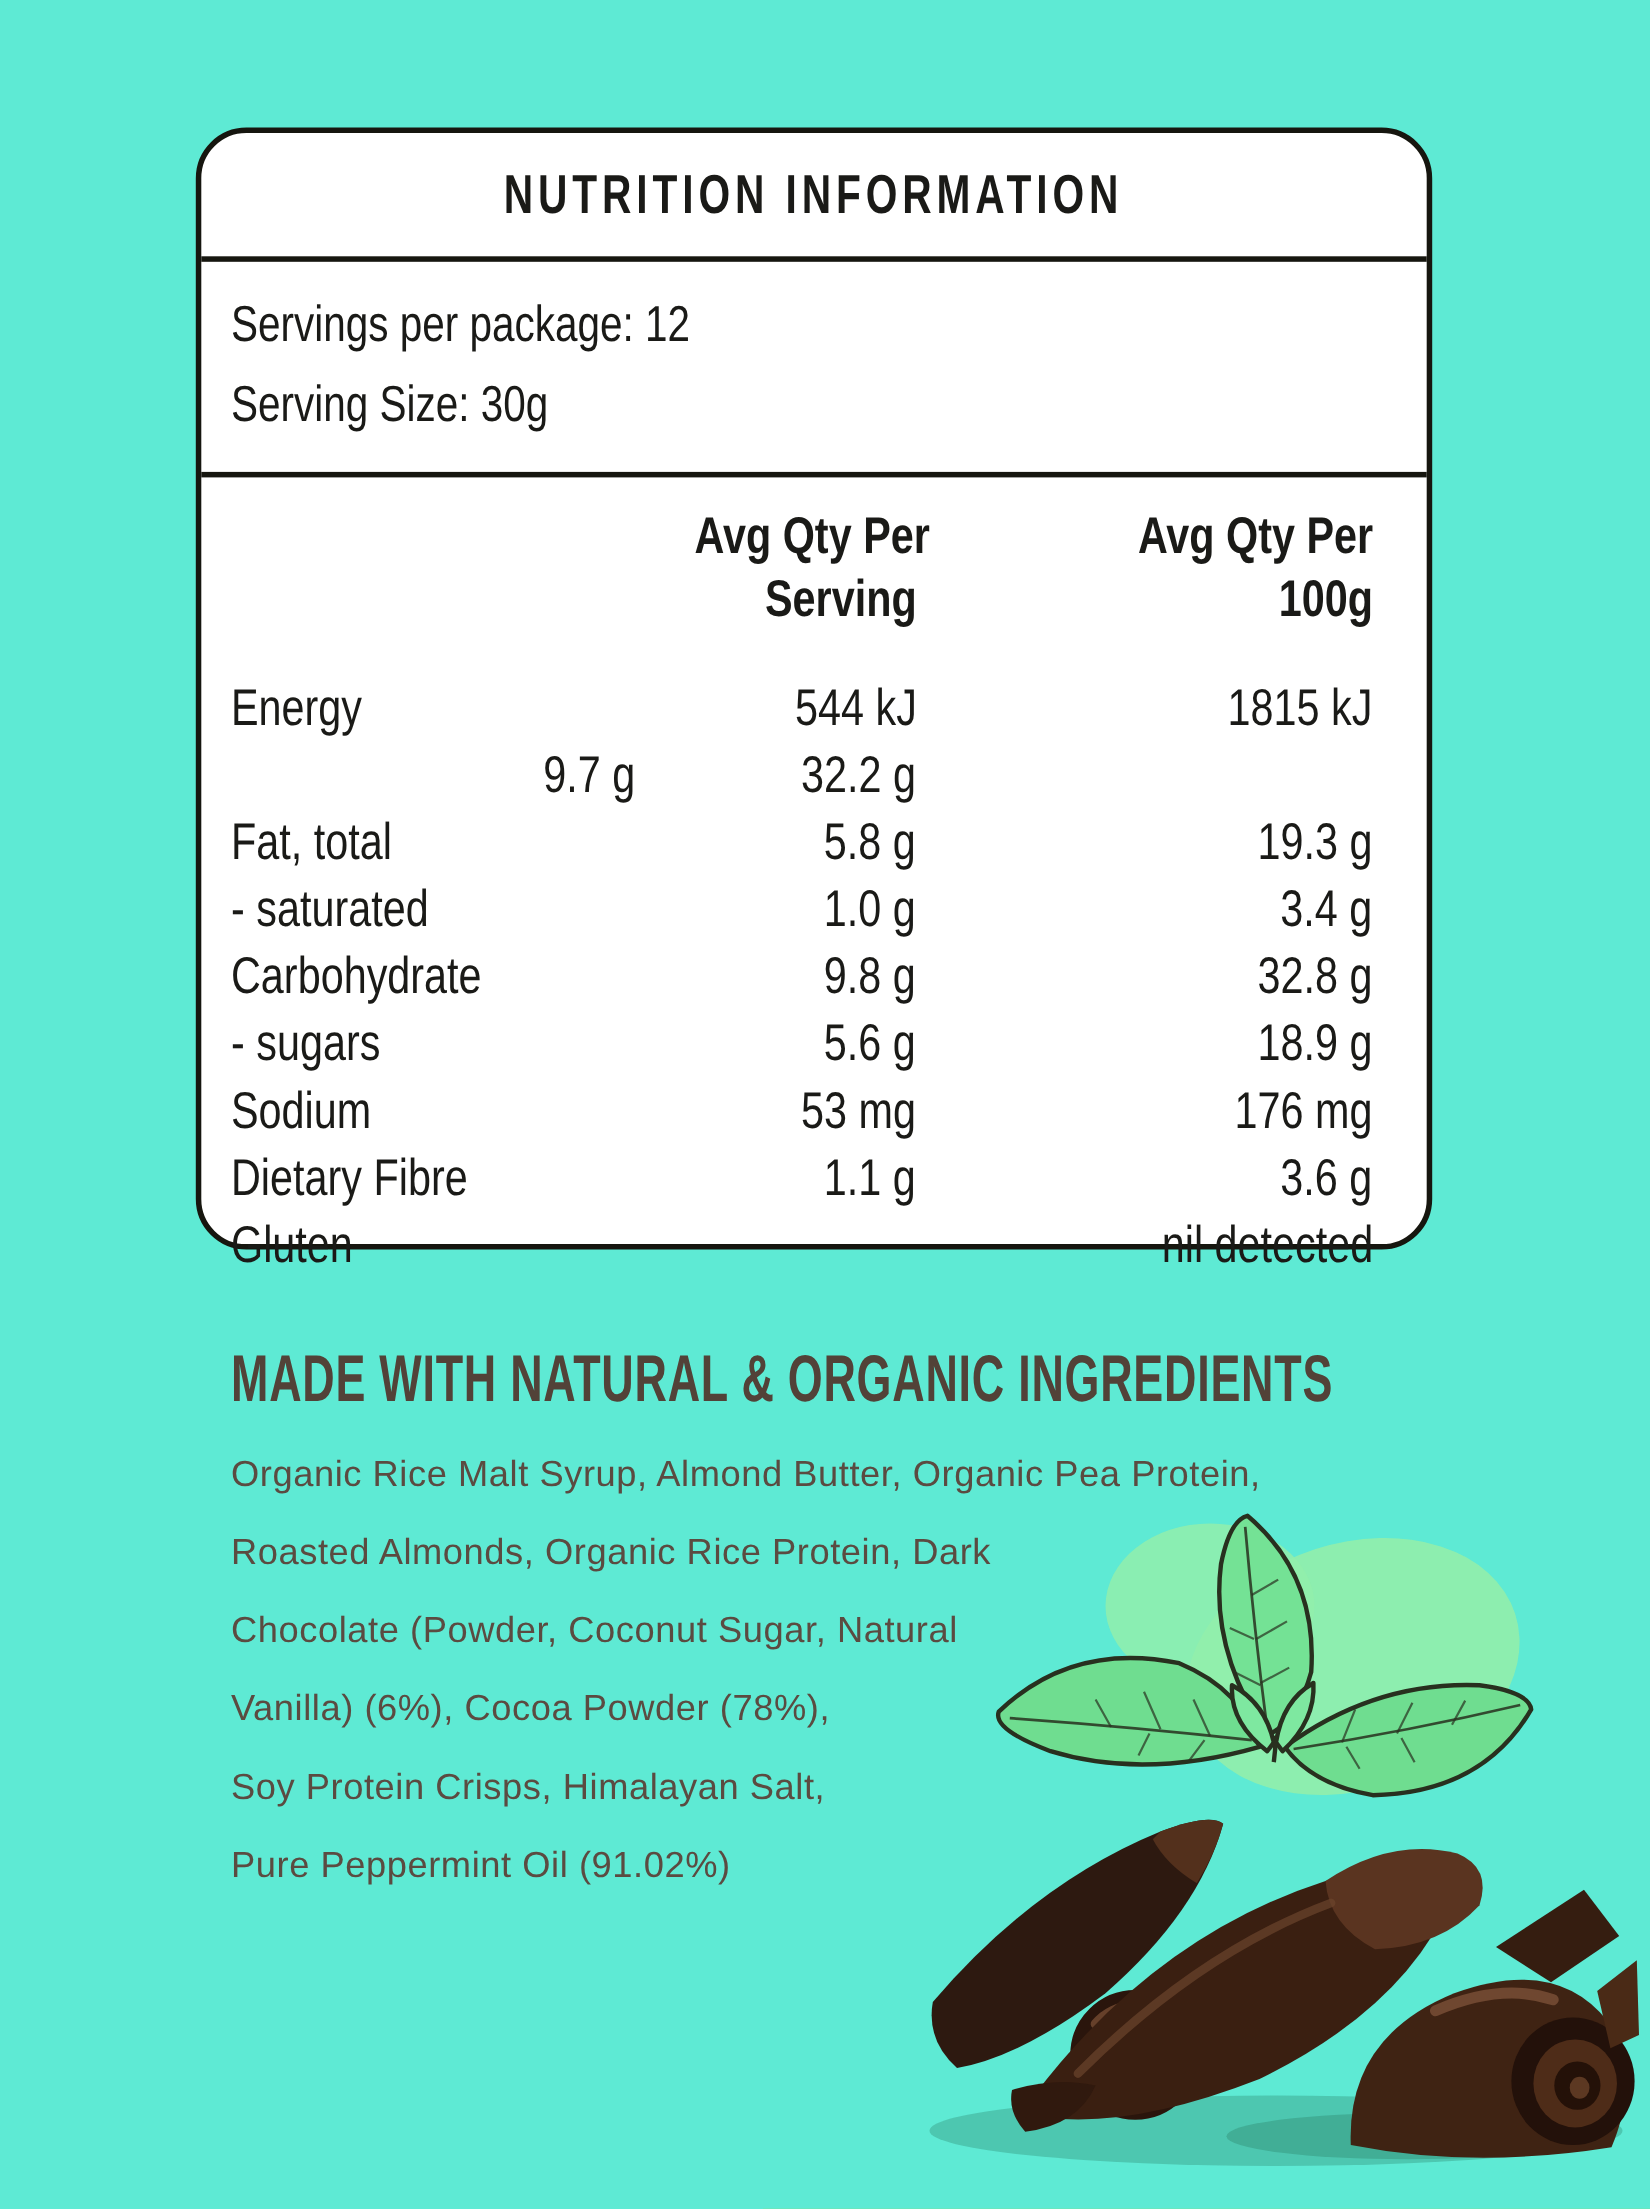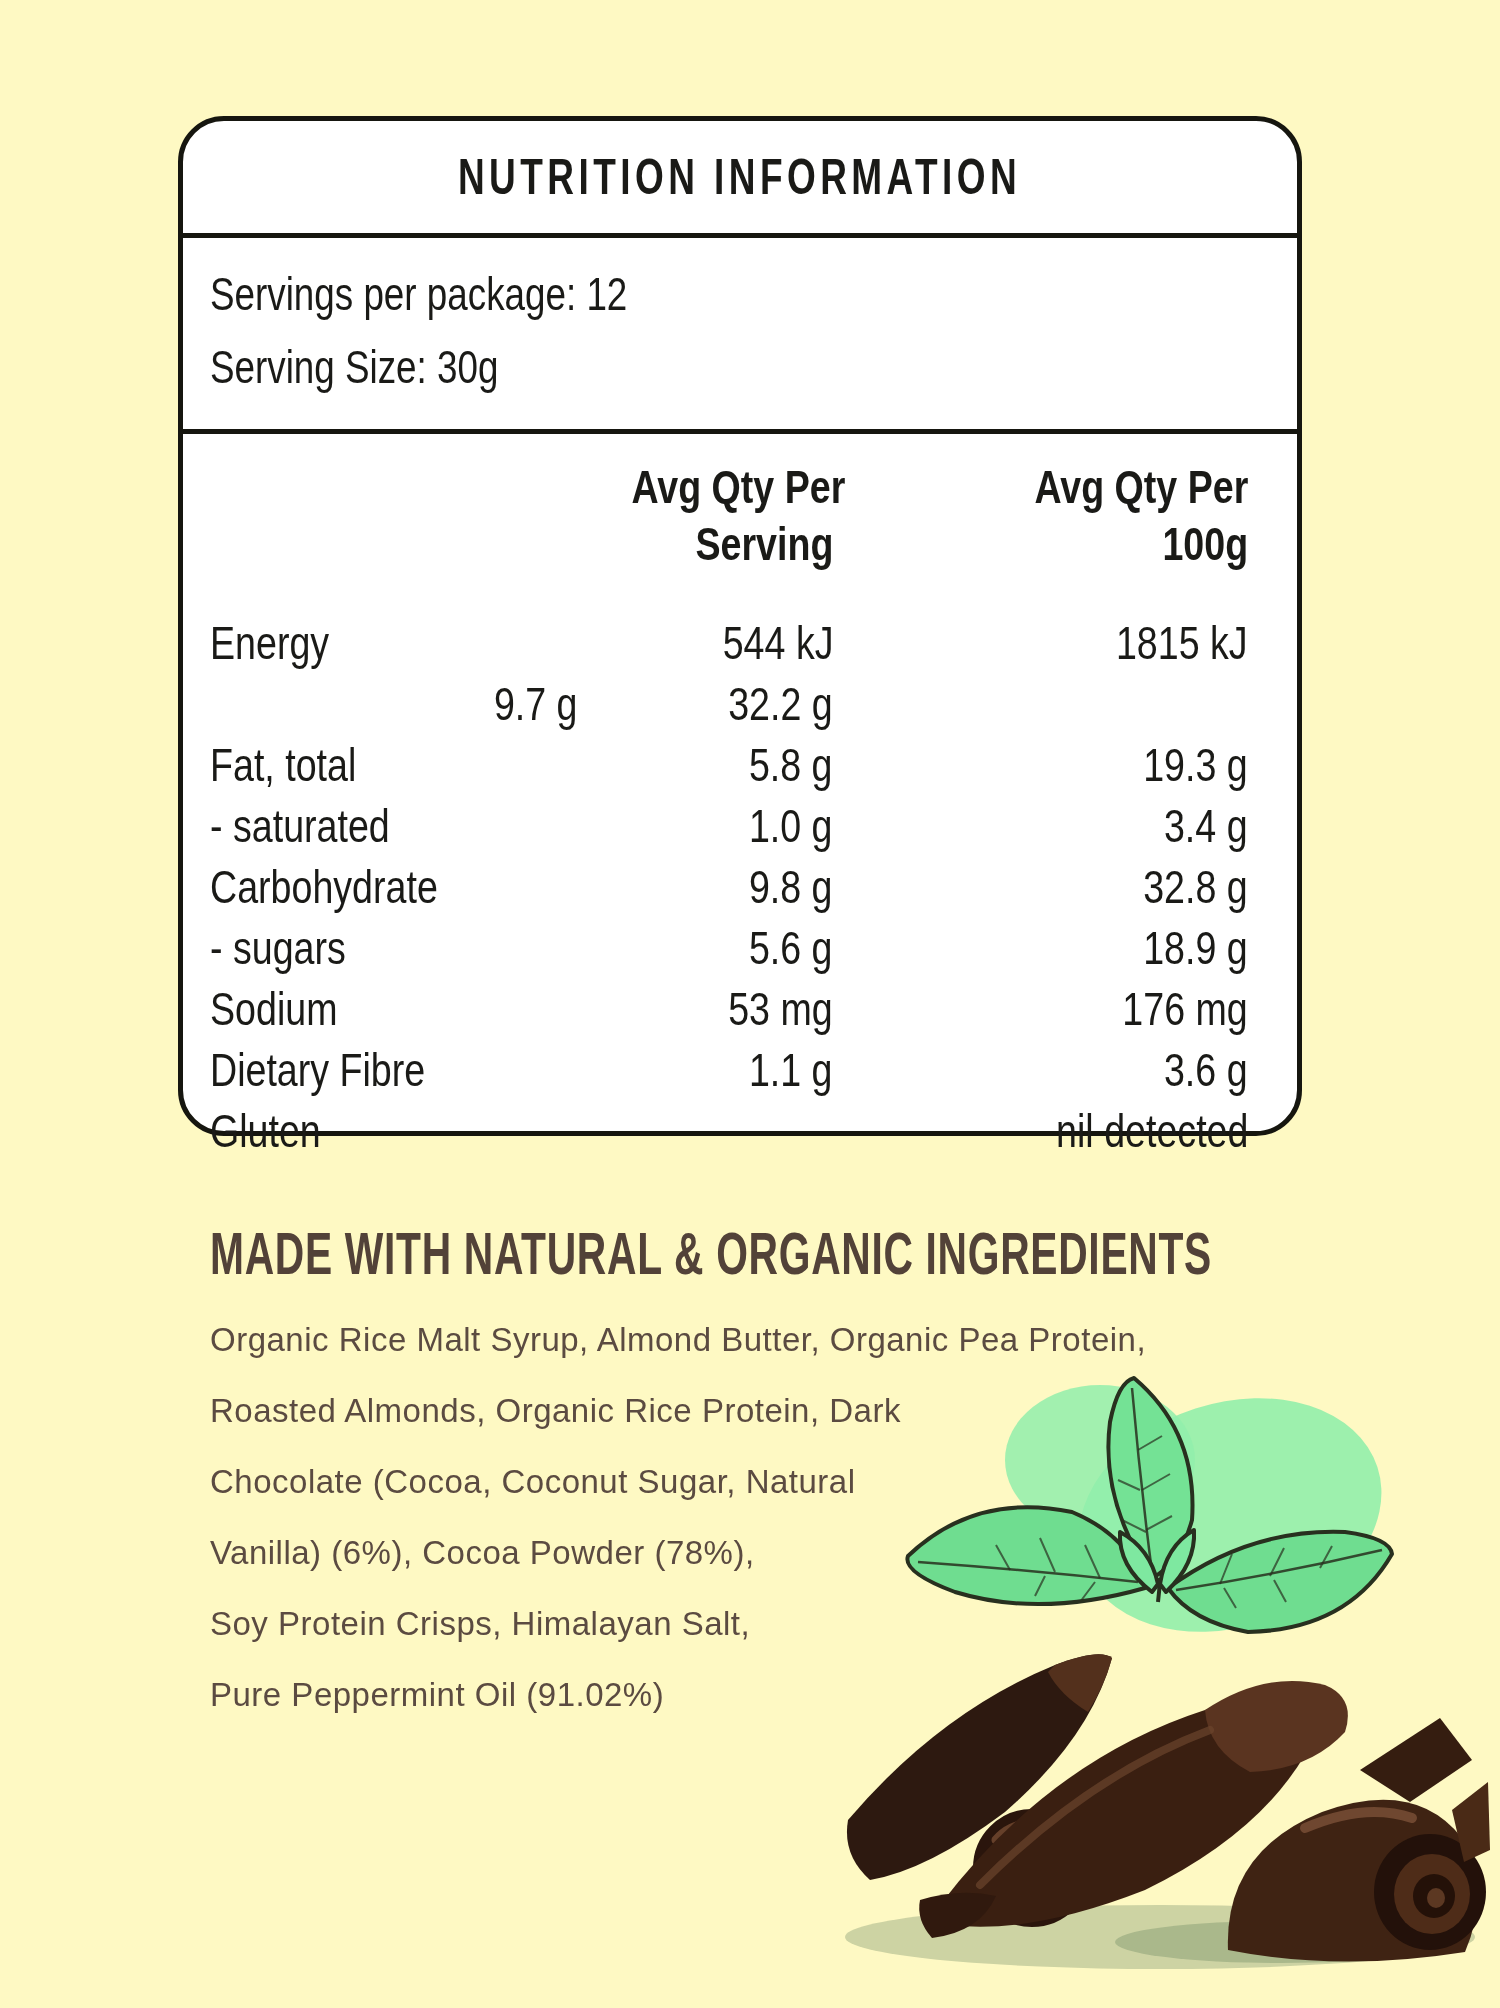--- a/index.html
+++ b/index.html
@@ -1,16 +1,16 @@
 <!DOCTYPE html>
 <html><head>
 <meta charset="utf-8">
 <style>
   html,body{margin:0;padding:0;background:#7ce49f;}
-  .page{position:relative;width:1500px;height:2008px;background:#fef9c3;overflow:hidden;
+  .page{position:relative;width:1500px;height:2008px;background:#5eead4;overflow:hidden;
         font-family:"Liberation Sans","DejaVu Sans",sans-serif;color:#1a1a17;}
 
   
   .panel{position:absolute;left:178px;top:116px;width:1124px;height:1020px;box-sizing:border-box;
          background:#ffffff;border:5px solid #16160f;border-radius:46px;}
   .panel-title{height:112px;display:flex;align-items:center;justify-content:center;
                border-bottom:5px solid #16160f;}
   .panel-title span{display:inline-block;font-size:50px;font-weight:700;letter-spacing:6px;
                     transform:scaleX(.74);transform-origin:50% 50%;white-space:nowrap;}
   .servings{height:171px;box-sizing:content-box;padding:20px 0 0 27px;border-bottom:5px solid #16160f;}
@@ -113,21 +113,21 @@
         <div class="cell-r"><span>nil detected</span></div>
       </div>
     </div>
   </section>
 
   <section class="made">
     <h2>MADE WITH NATURAL &amp; ORGANIC INGREDIENTS</h2>
     <div class="ing">
       <div>Organic Rice Malt Syrup, Almond Butter, Organic Pea Protein,</div>
       <div>Roasted Almonds, Organic Rice Protein, Dark</div>
-      <div>Chocolate (Cocoa, Coconut Sugar, Natural</div>
+      <div>Chocolate (Powder, Coconut Sugar, Natural</div>
       <div>Vanilla) (6%), Cocoa Powder (78%),</div>
       <div>Soy Protein Crisps, Himalayan Salt,</div>
       <div>Pure Peppermint Oil (91.02%)</div>
     </div>
   </section>
 
   <svg class="illus" viewBox="0 0 690 650">
 
     <ellipse cx="360" cy="597" rx="315" ry="32" fill="#0a3d22" opacity="0.20"></ellipse>
     <ellipse cx="480" cy="602" rx="165" ry="21" fill="#0a3d22" opacity="0.18"></ellipse>

